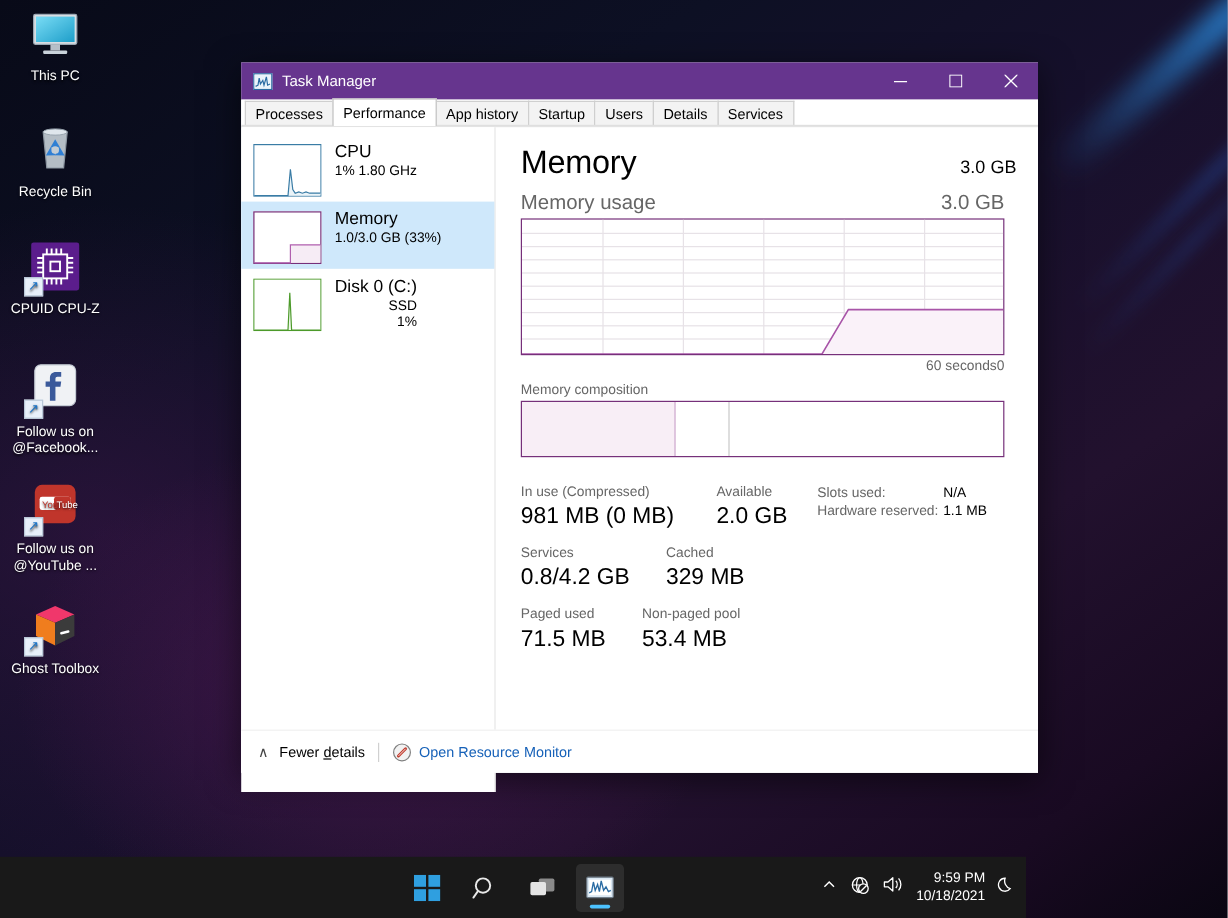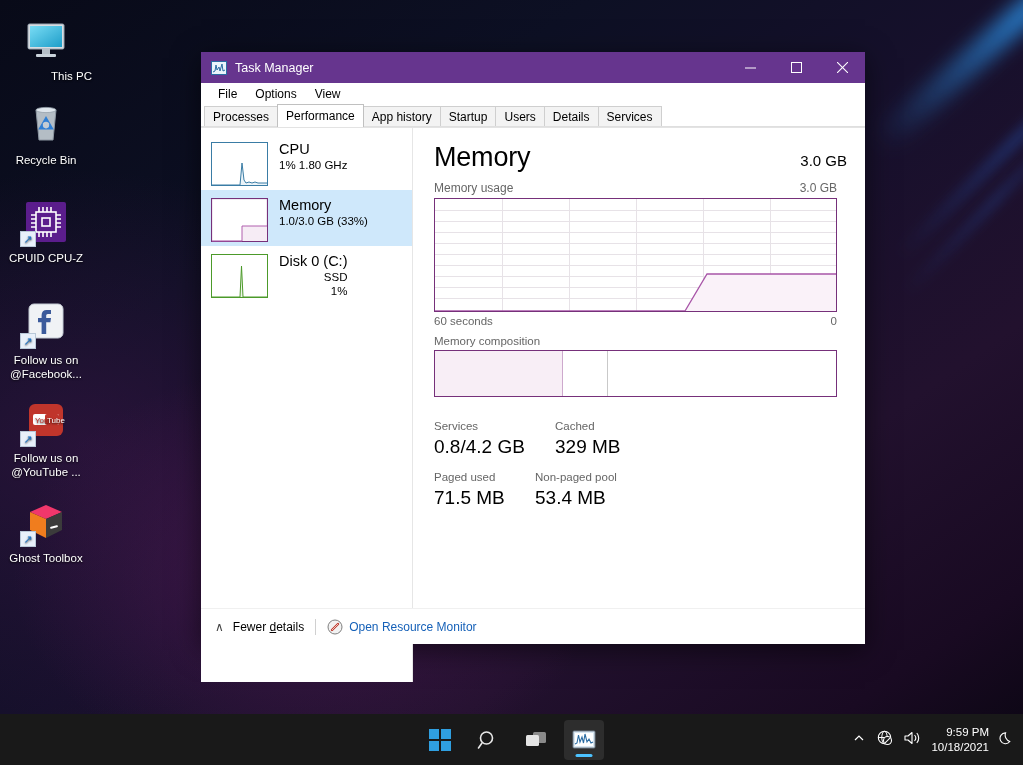--- a/index.html
+++ b/index.html
@@ -162,41 +162,40 @@
   .sb-title { font-size: 14.5px; color: #000000; line-height: 17px; }
   .sb-sub { font-size: 11.5px; color: #000000; line-height: 14px; text-align: right; }
 
   
   #main { flex: 1; padding: 14px 18px 0 21px; position: relative; }
   #main-head { display: flex; align-items: baseline; justify-content: space-between; }
   #mem-title { font-size: 27px; font-weight: normal; color: #000000; letter-spacing: -0.2px; }
   #mem-total { font-size: 15px; color: #000000; }
   .sublabelrow {
     display: flex; justify-content: space-between;
-    font-size: 12px; color: #666666;
+    font-size: 17px; color: #666666;
     margin-top: 8px; margin-bottom: 3px;
   }
 
   #graph-wrap {
     width: 403px; height: 114px;
     border: 1px solid #76307a;
     position: relative;
     background: #ffffff;
     overflow: hidden;
   }
   .gl-h { position: absolute; left: 0; right: 0; height: 1px; background: #e7e2e7; }
   .gl-v { position: absolute; top: 0; bottom: 0; width: 1px; background: #e7e2e7; }
   #graph-svg { position: absolute; left: 0; top: 0; }
 
   .axisrow {
-    display: flex; justify-content: space-between;
+    display: flex; justify-content: flex-end;
     width: 403px;
     font-size: 11.5px; color: #666666;
     margin-top: 3px;
-    gap: 24px;
   }
 
   #comp-label { font-size: 11.5px; color: #666666; margin-top: 8px; margin-bottom: 3px; }
   #comp-bar {
     width: 403px; height: 47px;
     border: 1px solid #76307a;
     position: relative;
     background: #ffffff;
   }
   #comp-fill {
@@ -233,21 +232,21 @@
   #fsep { width: 1px; height: 16px; background: #d0d0d0; margin: 0 11px; }
   #resmon-icon {
     width: 16px; height: 16px; margin-right: 6px;
     position: relative;
   }
   #resmon-link { font-size: 12px; color: #1661b8; }
 
   
   #taskbar {
     position: absolute; left: 0; bottom: 0;
-    width: 1023px; height: 51px;
+    width: 855px; height: 51px;
     background: #191919;
     display: flex; align-items: center;
   }
   #tb-center {
     position: absolute; left: 50%; transform: translateX(-50%);
     display: flex; align-items: center; gap: 8px;
   }
   .tb-btn {
     width: 40px; height: 40px;
     display: flex; align-items: center; justify-content: center;
@@ -267,21 +266,21 @@
   #clock { text-align: right; font-size: 11.5px; line-height: 15px; color: #ffffff; }
 </style>
 </head>
 <body>
 
 <div id="desktop">
   <div class="streak" style="left:880px; top:130px; width:420px; height:26px; transform: rotate(-42deg);"></div>
   <div class="streak2" style="left:900px; top:250px; width:330px; height:12px; transform: rotate(-45deg);"></div>
   <div class="streak2" style="left:905px; top:290px; width:260px; height:7px; transform: rotate(-46deg);"></div>
 
-  <div class="dicon" style="left:0px; top:16px;text-align:right;">
+  <div class="dicon" style="left:0px; top:4px;">
     <div class="glyphbox">
       <svg width="48" height="48" viewBox="0 0 48 48">
         <rect x="6" y="8" width="36" height="25" rx="1.5" fill="#d8dde2" stroke="#9aa6b2" stroke-width="1"></rect>
         <rect x="8" y="10" width="32" height="21" fill="#3fc3e8"></rect>
         <rect x="8" y="10" width="32" height="21" fill="url(#g1)"></rect>
         <defs>
           <linearGradient id="g1" x1="0" y1="0" x2="1" y2="1">
             <stop offset="0%" stop-color="#79dcf5"></stop>
             <stop offset="100%" stop-color="#1e9ec9"></stop>
           </linearGradient>
@@ -387,25 +386,20 @@
       </div>
       <div class="wbtn">
         <svg width="11" height="11" viewBox="0 0 11 11">
             <line x1="0" y1="0" x2="11" y2="11" stroke="#ffffff" stroke-width="1.1"></line>
             <line x1="11" y1="0" x2="0" y2="11" stroke="#ffffff" stroke-width="1.1"></line>
           </svg>
       </div>
     </div>
   </div>
 
-  <div id="menubar">
-    <div class="menuitem">File</div>
-    <div class="menuitem">Options</div>
-    <div class="menuitem">View</div>
-  </div>
 
   <div id="tabstrip">
     <div class="tab">Processes</div>
     <div class="tab active">Performance</div>
     <div class="tab">App history</div>
     <div class="tab">Startup</div>
     <div class="tab">Users</div>
     <div class="tab">Details</div>
     <div class="tab">Services</div>
   </div>
@@ -496,20 +490,40 @@
         <span>0</span>
       </div>
 
       <div id="comp-label">Memory composition</div>
       <div id="comp-bar">
         <div id="comp-fill" style="width:32%;"></div>
         <div id="comp-div2" style="left:43%;"></div>
       </div>
 
       <div id="stats">
+        <div class="strow">
+          <div class="stgroup" style="width:163px;">
+            <div class="st-lbl">In use (Compressed)</div>
+            <div class="st-val">981 MB (0 MB)</div>
+          </div>
+          <div class="stgroup" style="width:84px;">
+            <div class="st-lbl">Available</div>
+            <div class="st-val">2.0 GB</div>
+          </div>
+          <div class="stgroup" style="padding-top:1px;">
+            <div style="display:flex;">
+              <div class="st-lbl" style="width:105px;">Slots used:</div>
+              <div class="st-lbl" style="color:#000000;">N/A</div>
+            </div>
+            <div style="display:flex;">
+              <div class="st-lbl" style="width:105px;">Hardware reserved:</div>
+              <div class="st-lbl" style="color:#000000;">1.1 MB</div>
+            </div>
+          </div>
+        </div>
 
         <div class="strow" style="margin-top:10px;">
           <div class="stgroup" style="width:121px;">
             <div class="st-lbl">Services</div>
             <div class="st-val">0.8/4.2 GB</div>
           </div>
           <div class="stgroup">
             <div class="st-lbl">Cached</div>
             <div class="st-val">329 MB</div>
           </div>

